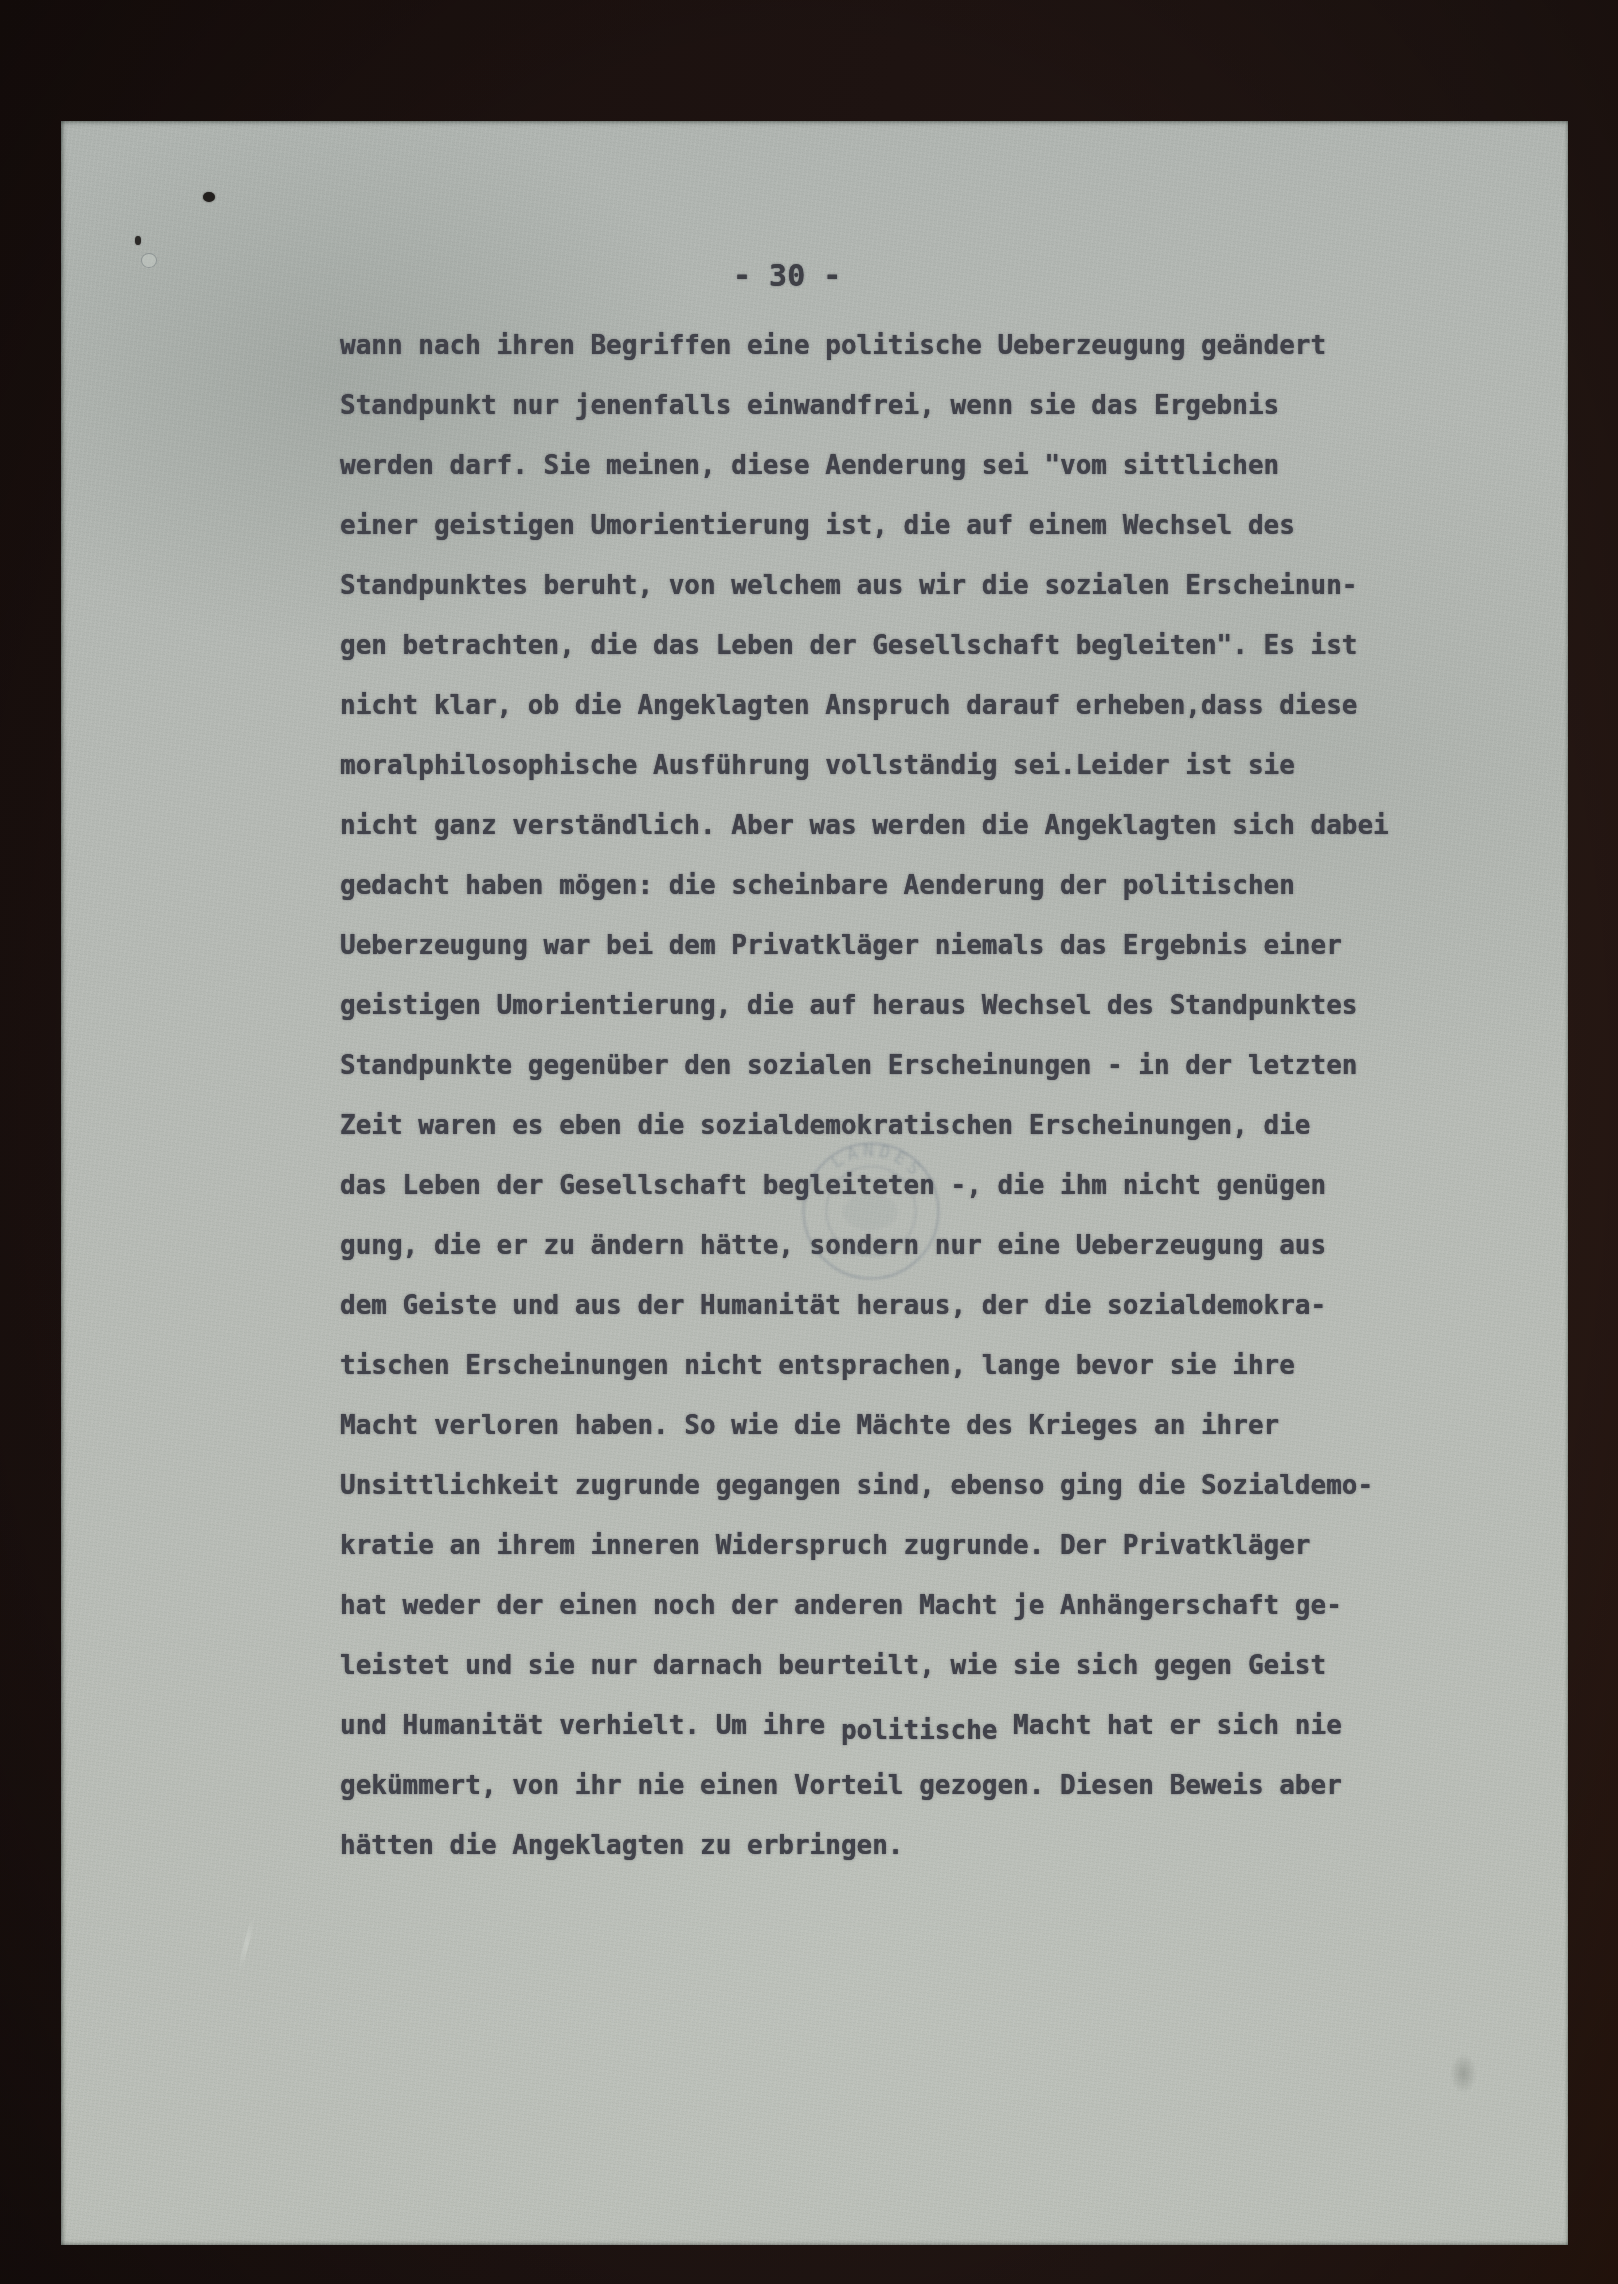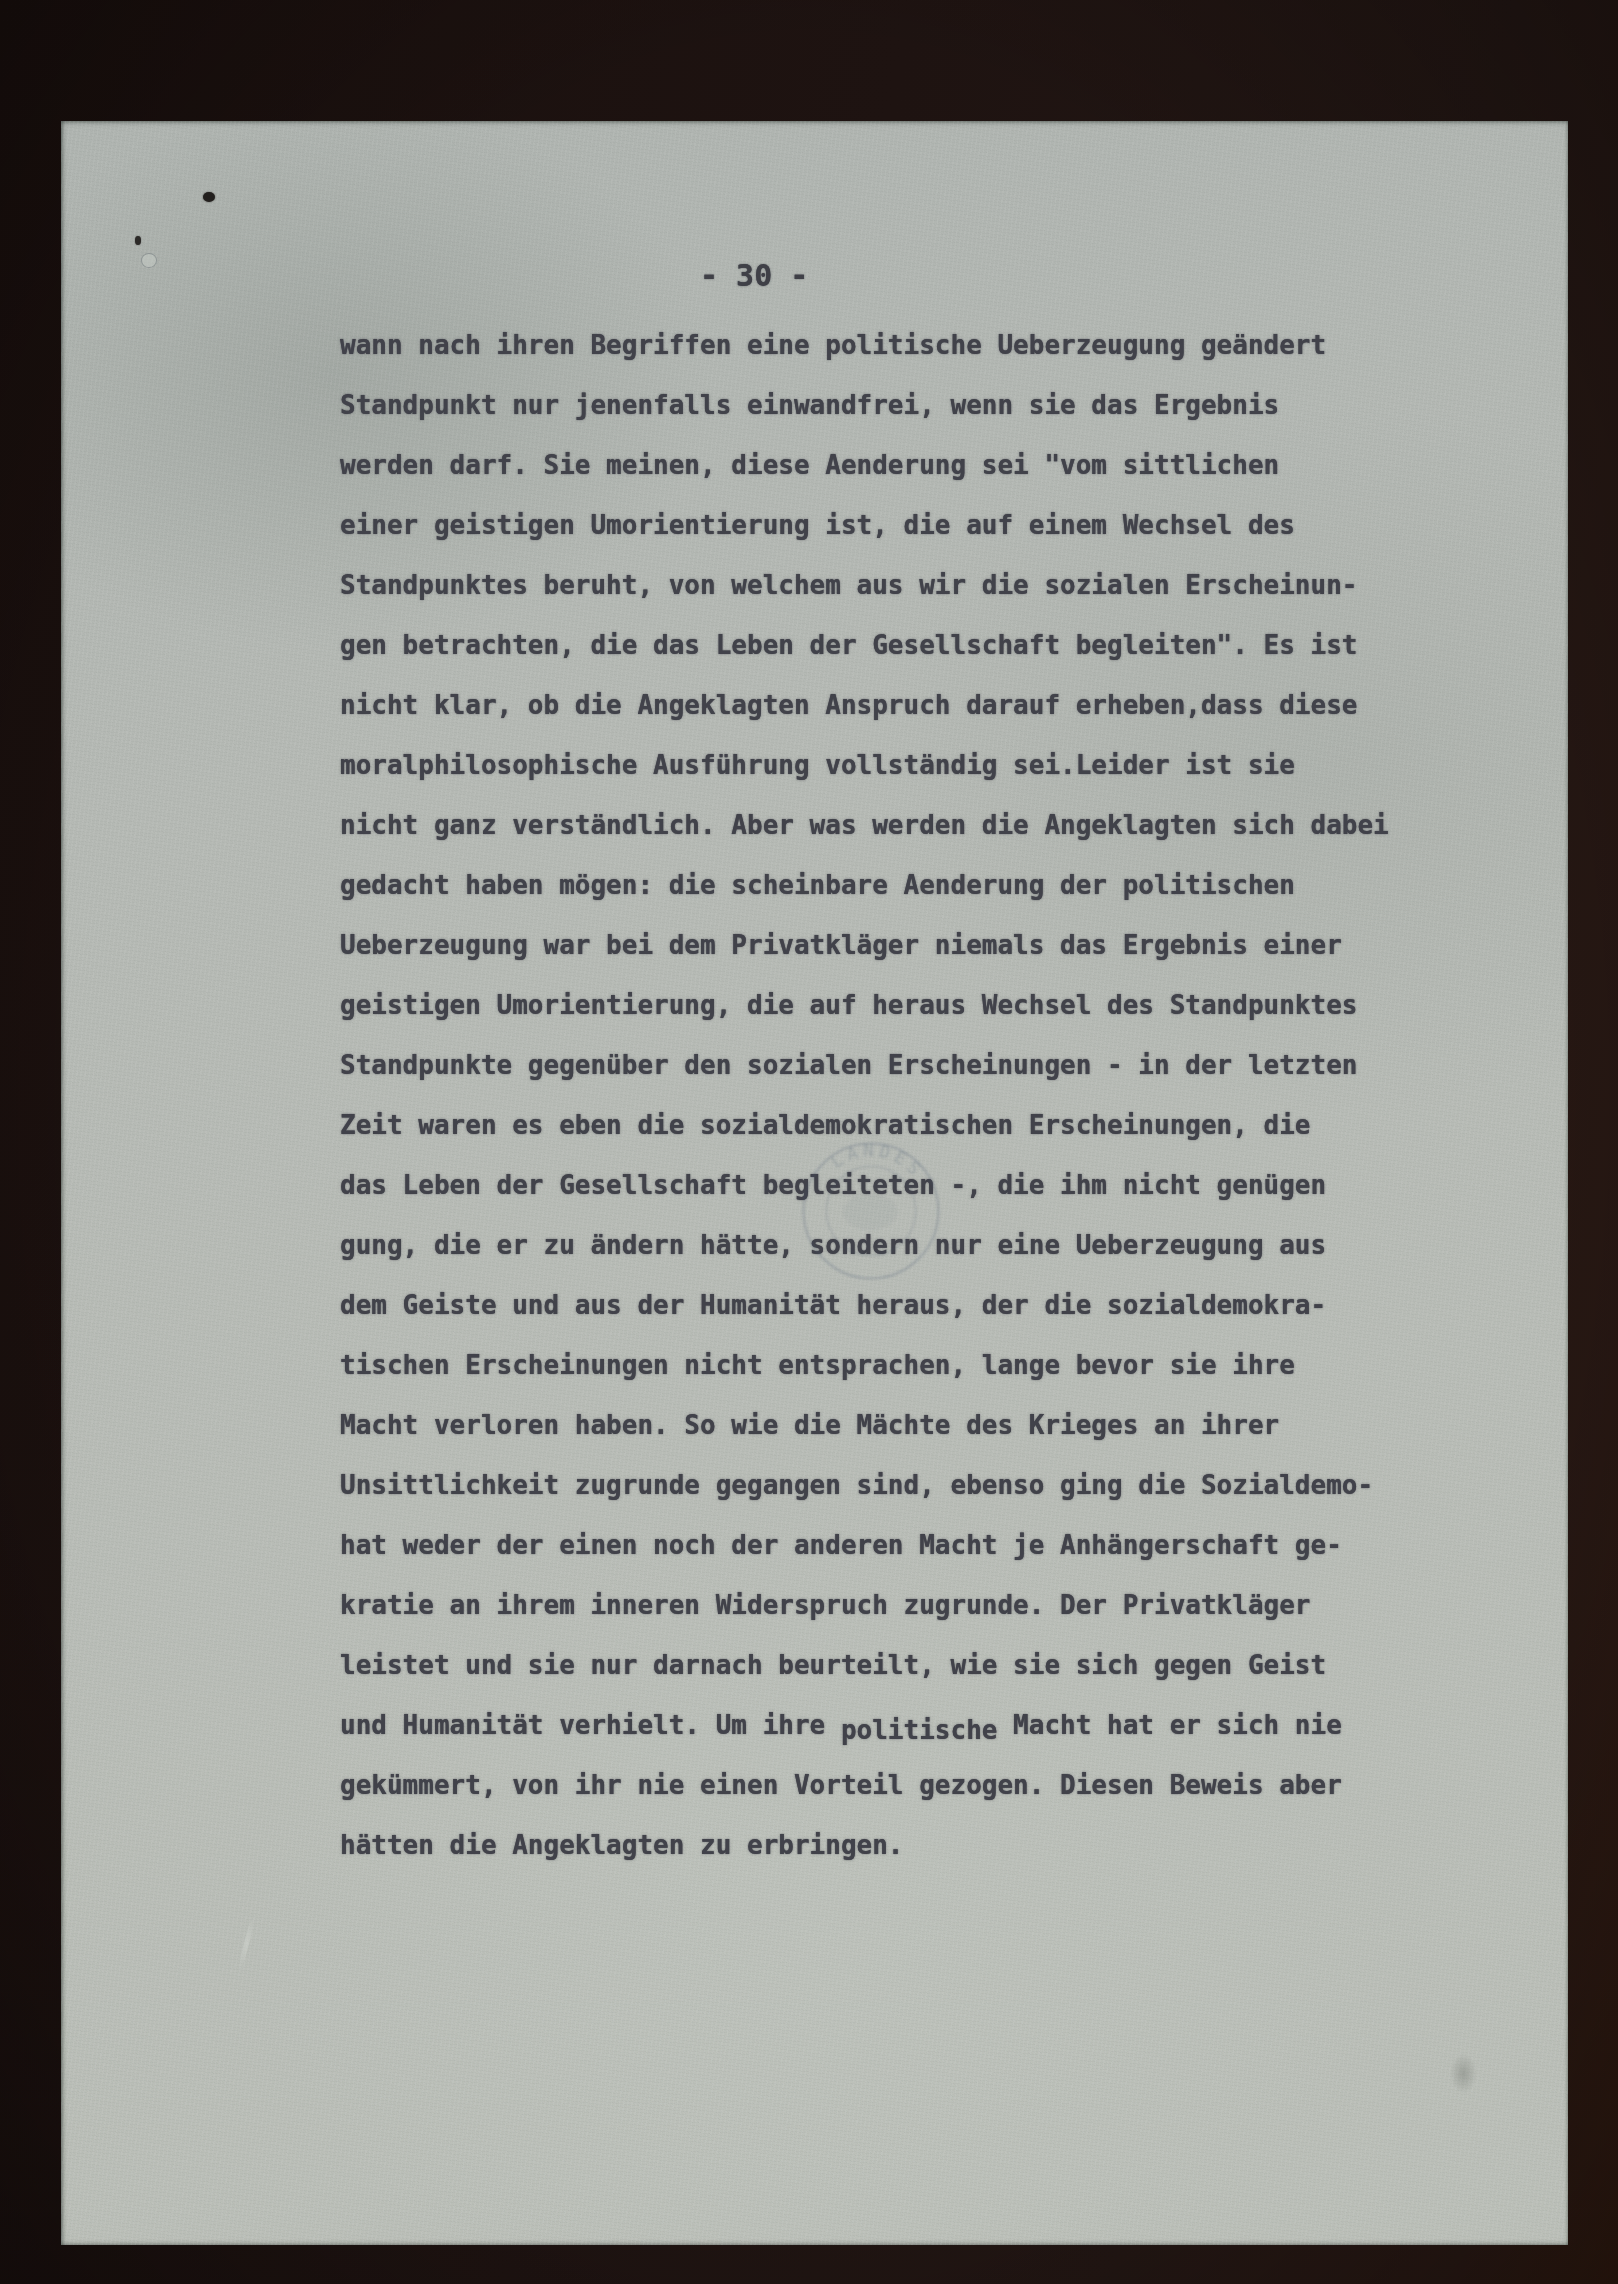--- a/index.html
+++ b/index.html
@@ -22,21 +22,21 @@
                 inset -2.3px 0 4.6px -2.3px rgba(15,25,20,0.3),
                 inset 0 -2.7px 5.5px -2.3px rgba(15,25,20,0.35);
   }
   .grain{position:absolute;inset:0;pointer-events:none;
     background-image:
       repeating-linear-gradient(7deg, rgba(92,102,96,0.045) 0 0.9px, transparent 0.9px 3.2px),
       repeating-linear-gradient(97deg, rgba(255,255,255,0.05) 0 1.4px, transparent 1.4px 4.1px),
       repeating-linear-gradient(52deg, rgba(84,94,90,0.03) 0 0.5px, transparent 0.5px 2.3px);
   }
   #page-number{
-    position:absolute;left:639px;top:137px;font-size:30px;font-weight:bold;
+    position:absolute;left:672px;top:137px;font-size:30px;font-weight:bold;
     color:#3f4047;white-space:pre;
     text-shadow:0 0 0.9px rgba(55,56,64,0.85),0 0 2.7px rgba(70,72,82,0.4);
   }
   #typed-text{position:absolute;left:279px;top:194px;}
   .line{
     height:60px;line-height:60px;white-space:pre;font-size:26px;font-weight:bold;
     color:#41424a;
     text-shadow:0 0 0.9px rgba(55,56,64,0.8),0 0 3.2px rgba(70,72,82,0.38);
   }
   .line span{display:inline;}
@@ -74,22 +74,22 @@
       <div class="line"><span>Ueberzeugung war bei dem Privatkläger niemals das Ergebnis einer</span></div>
       <div class="line"><span>geistigen Umorientierung, die auf heraus Wechsel des Standpunktes</span></div>
       <div class="line"><span>Standpunkte gegenüber den sozialen Erscheinungen - in der letzten</span></div>
       <div class="line"><span>Zeit waren es eben die sozialdemokratischen Erscheinungen, die</span></div>
       <div class="line"><span>das Leben der Gesellschaft begleiteten -, die ihm nicht genügen</span></div>
       <div class="line"><span>gung, die er zu ändern hätte, sondern nur eine Ueberzeugung aus</span></div>
       <div class="line"><span>dem Geiste und aus der Humanität heraus, der die sozialdemokra-</span></div>
       <div class="line"><span>tischen Erscheinungen nicht entsprachen, lange bevor sie ihre</span></div>
       <div class="line"><span>Macht verloren haben. So wie die Mächte des Krieges an ihrer</span></div>
       <div class="line"><span>Unsittlichkeit zugrunde gegangen sind, ebenso ging die Sozialdemo-</span></div>
+      <div class="line"><span>kratie an ihrem inneren Widerspruch zugrunde. Der Privatkläger</span></div>
       <div class="line"><span>hat weder der einen noch der anderen Macht je Anhängerschaft ge-</span></div>
-      <div class="line"><span>kratie an ihrem inneren Widerspruch zugrunde. Der Privatkläger</span></div>
       <div class="line"><span>leistet und sie nur darnach beurteilt, wie sie sich gegen Geist</span></div>
       <div class="line"><span>und Humanität verhielt. Um ihre </span><span class="drop">politische</span><span> Macht hat er sich nie</span></div>
       <div class="line"><span>gekümmert, von ihr nie einen Vorteil gezogen. Diesen Beweis aber</span></div>
       <div class="line"><span>hätten die Angeklagten zu erbringen.</span></div>
     </div>
 
   <svg id="stamp" viewBox="0 0 360 360">
     <defs>
       <filter id="stampblur">
           <feGaussianBlur stdDeviation="2.2"></feGaussianBlur>

